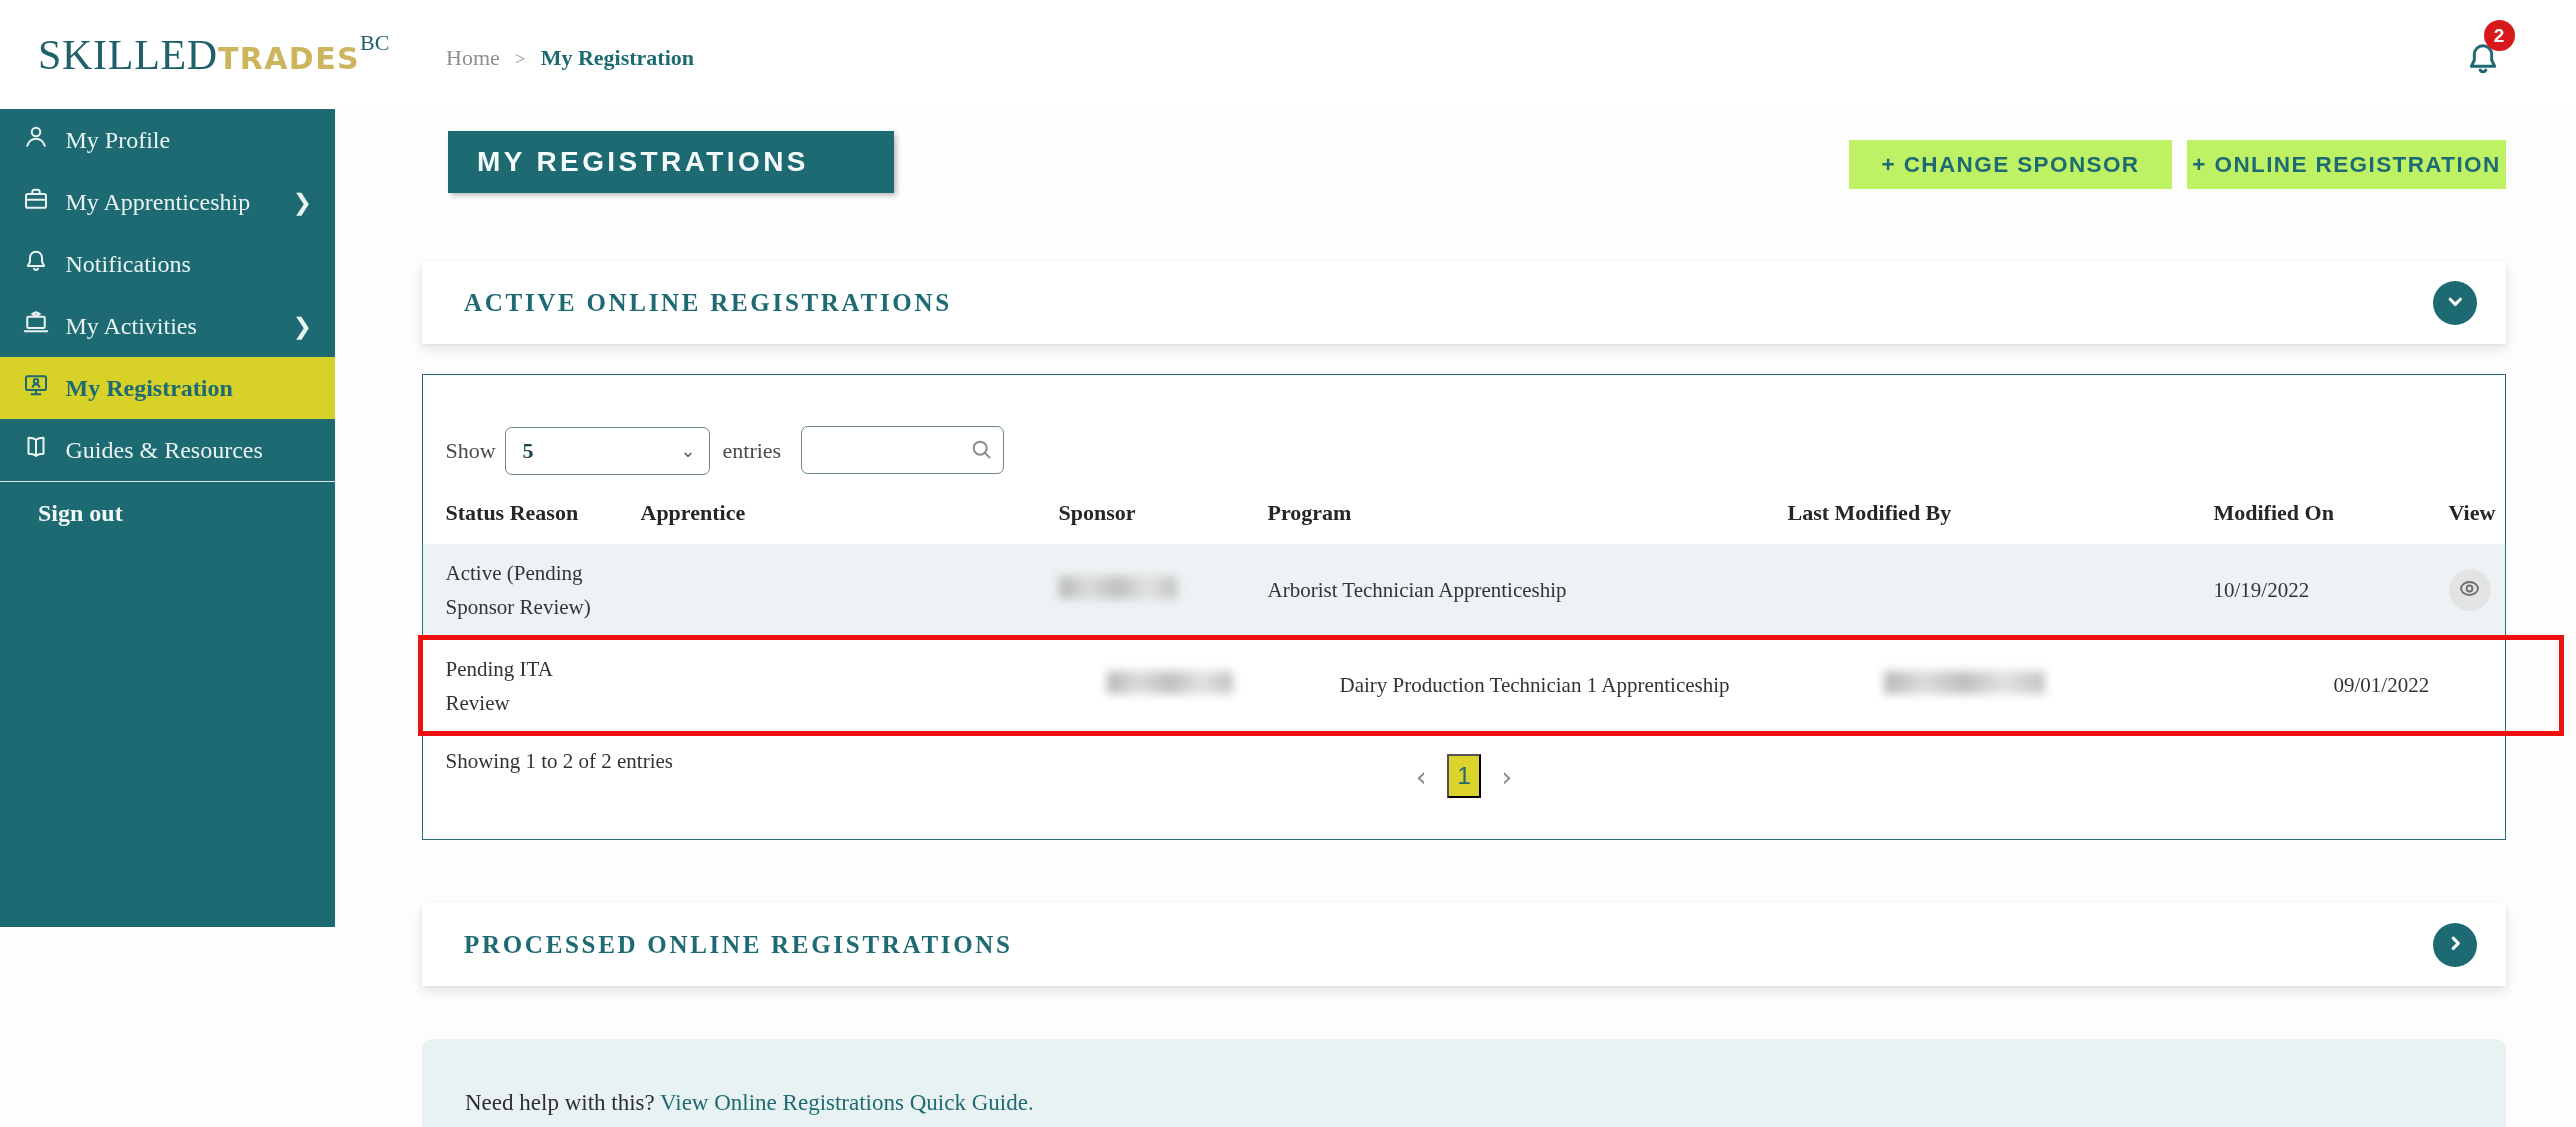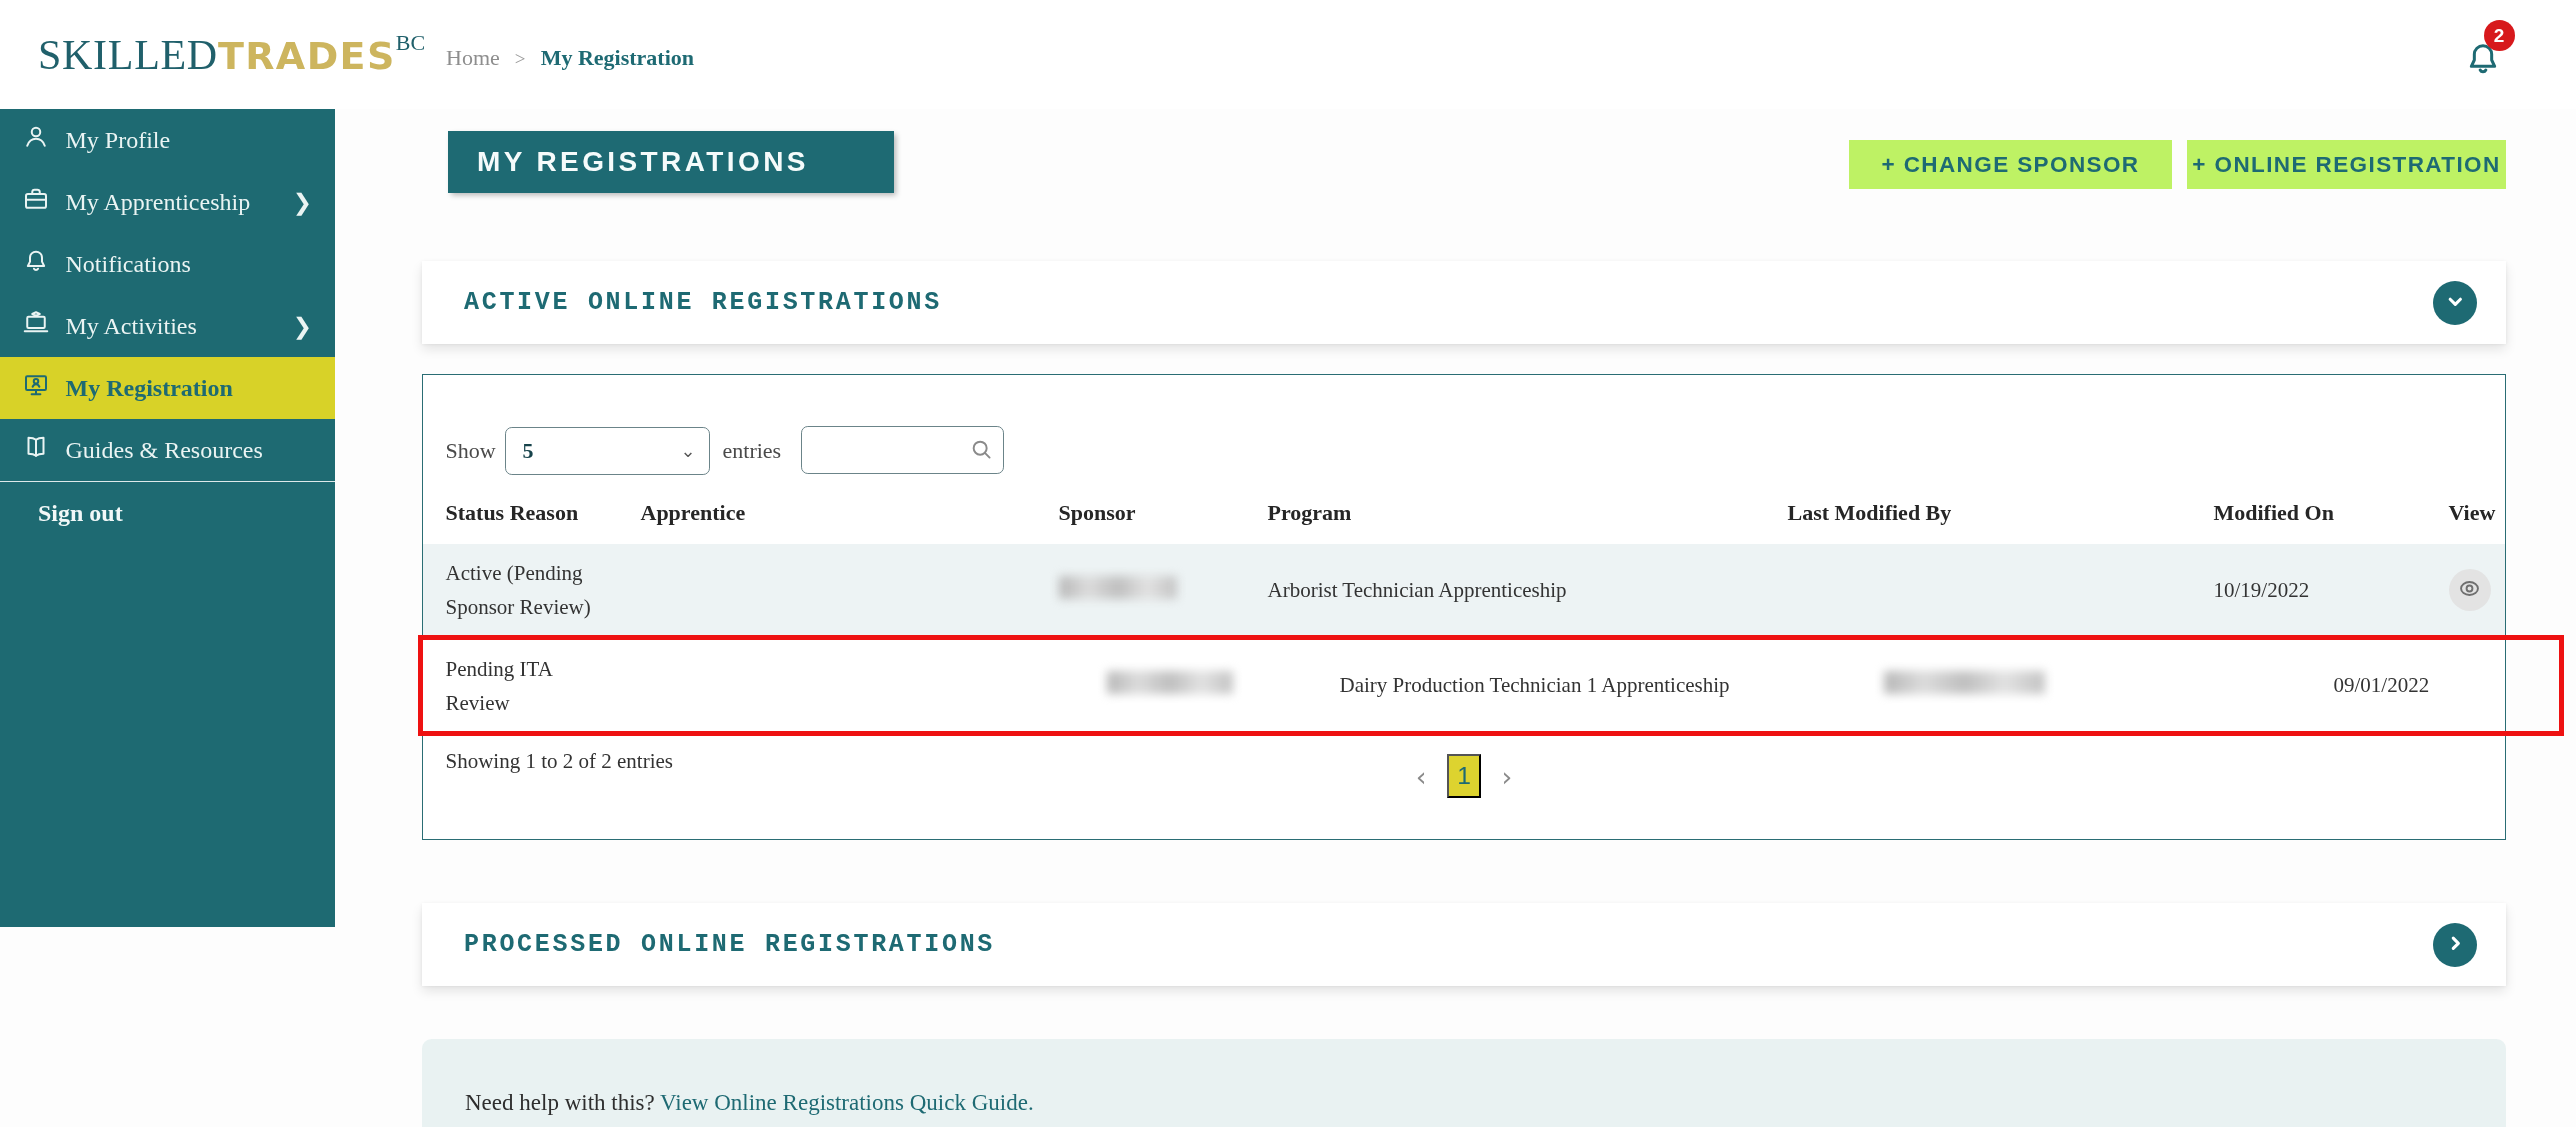--- a/index.html
+++ b/index.html
@@ -3,21 +3,21 @@
 <meta charset="utf-8">
 <style>
   * { margin:0; padding:0; box-sizing:border-box; }
   html,body { width:2576px; height:1127px; overflow:hidden; background:#fdfdfd;
               font-family:"Liberation Serif", serif; }
 
   
   .topbar { position:absolute; left:0; top:0; width:2576px; height:109px; background:#ffffff; }
   .logo { position:absolute; left:38px; top:30px; white-space:nowrap; }
   .logo-skilled { font-family:"Liberation Serif",serif; font-size:42px; color:#20606B; letter-spacing:0.7px; }
-  .logo-trades  { font-family:"DejaVu Sans",sans-serif; font-weight:bold; font-size:38px; color:#CDB55E; letter-spacing:1.4px; }
+  .logo-trades  { font-family:"DejaVu Sans",sans-serif; font-weight:bold; font-size:30px; color:#CDB55E; letter-spacing:1.4px; }
   .logo-bc      { font-family:"Liberation Serif",serif; font-size:22px; color:#20606B; vertical-align:19px; }
 
   .breadcrumb { position:absolute; left:446px; top:45px; font-size:22px; }
   .bc-home { color:#8E8E8E; }
   .bc-sep  { color:#9a9a9a; margin:0 9.6px; font-size:19px; }
   .bc-cur  { color:#1E6A73; font-weight:bold; }
 
   .bellwrap { position:absolute; left:2463px; top:38px; width:68px; height:61px; cursor:pointer; }
   .bell-badge { position:absolute; left:20.5px; top:-18px; width:31px; height:31px; border-radius:50%;
                 background:#D7191C; color:#fff; font-family:"Liberation Sans",sans-serif; font-weight:bold;
@@ -45,21 +45,21 @@
   .topbtn { position:absolute; top:140px; height:49px; background:#bef264; border:none; cursor:pointer;
             font-family:"Liberation Sans",sans-serif; font-weight:bold; font-size:22.5px; color:#1E6A73;
             letter-spacing:1.4px; display:flex; align-items:center; justify-content:center; }
   .btn-sponsor { left:1849px; width:323px; }
   .btn-online  { left:2187px; width:319px; }
 
   
   .secbar { position:absolute; left:422px; width:2084px; height:83px; background:#ffffff;
             box-shadow:0 5.5px 11px rgba(0,0,0,.10), 0 1.4px 3.4px rgba(0,0,0,.07);
             display:flex; align-items:center; }
-  .secbar .sectitle { margin-left:42px; color:#1E6A73; font-family:Liberation Mono, monospace;
+  .secbar .sectitle { margin-left:42px; color:#1E6A73; font-family:Liberation Serif, serif;
             font-weight:bold; font-size:25px; letter-spacing:2.7px; }
   .sec-active { top:261px; }
   .sec-processed { top:903px; }
   .circlebtn { position:absolute; right:29px; top:50%; transform:translateY(-50%);
                width:44px; height:44px; border-radius:50%; background:#1E6A73; border:none; cursor:pointer;
                display:flex; align-items:center; justify-content:center; }
 
   
   .tablebox { position:absolute; left:422px; top:374px; width:2084px; height:466px;
               background:#fff; border:1.4px solid #2A6D74; }

